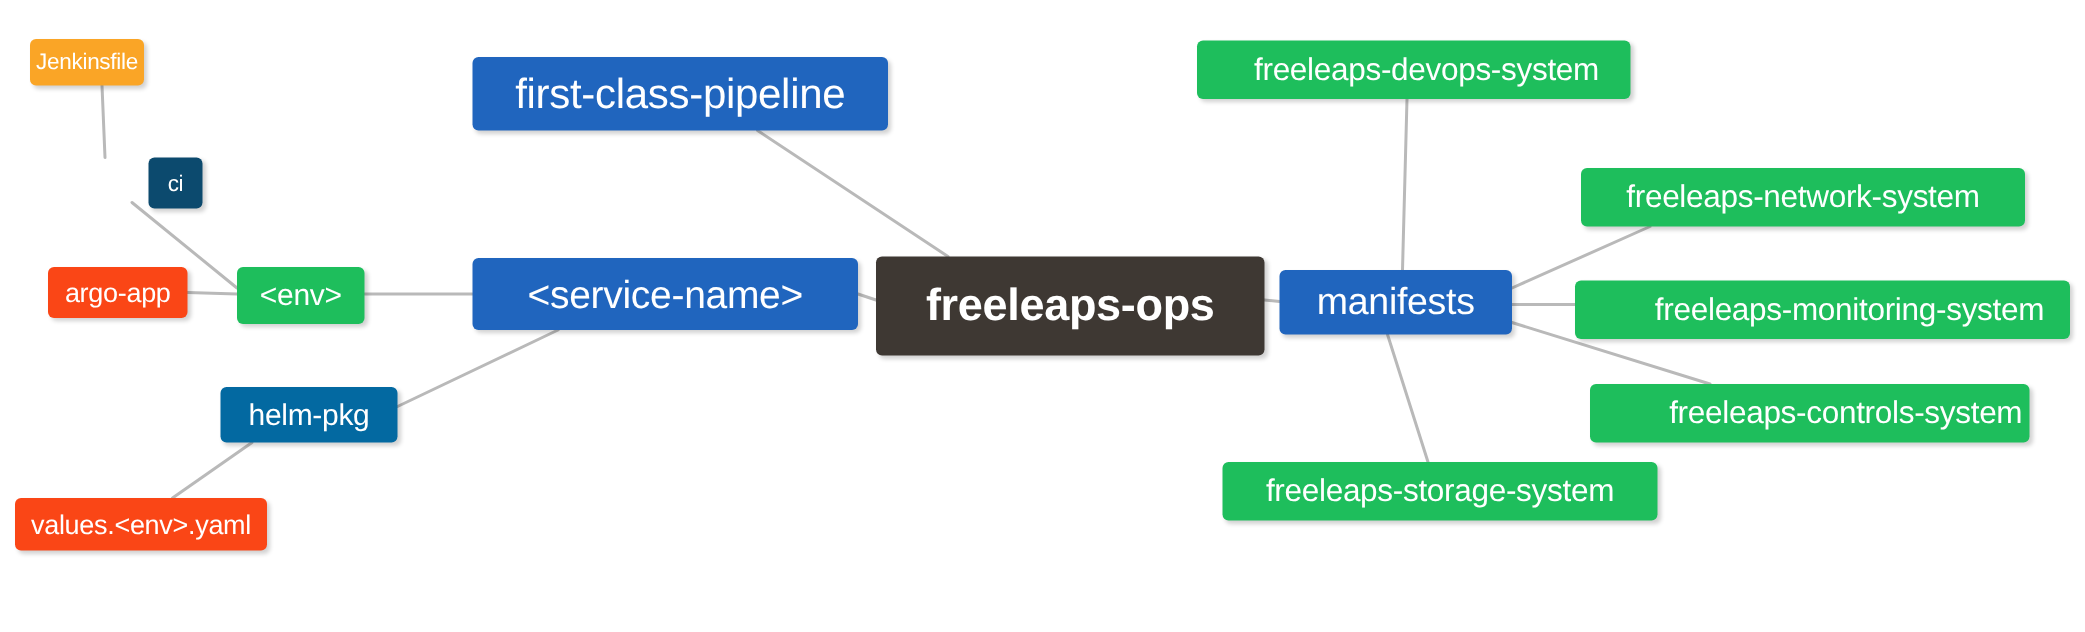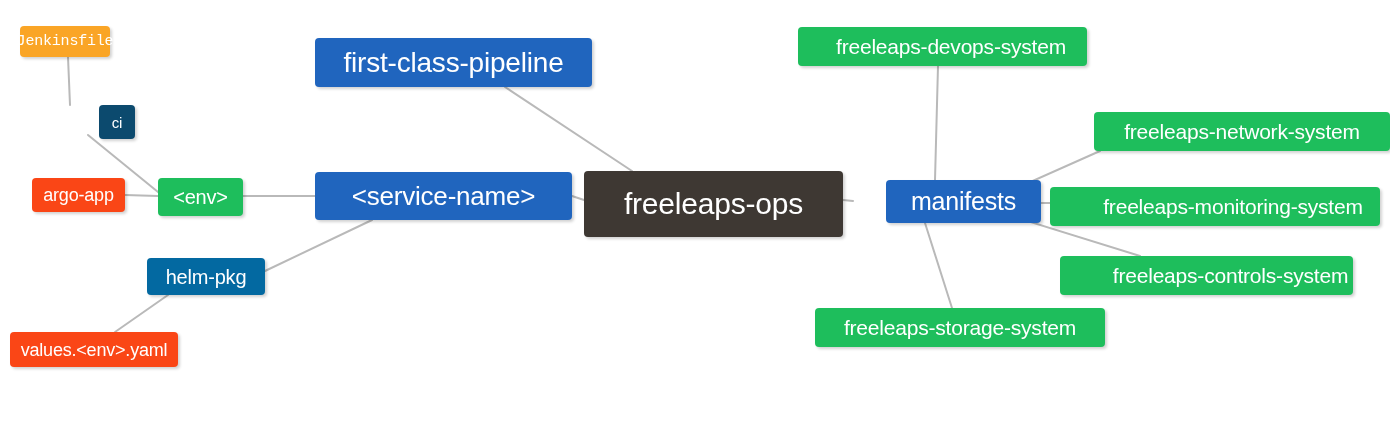--- a/index.html
+++ b/index.html
@@ -55,29 +55,29 @@
       <line x1="572" y1="196" x2="584" y2="200" stroke="#b9b9b9" stroke-width="2" stroke-linecap="round"></line>
       <line x1="505" y1="87" x2="632" y2="171" stroke="#b9b9b9" stroke-width="2" stroke-linecap="round"></line>
       <line x1="843" y1="200" x2="853" y2="201" stroke="#b9b9b9" stroke-width="2" stroke-linecap="round"></line>
       <line x1="935" y1="180" x2="938" y2="66" stroke="#b9b9b9" stroke-width="2" stroke-linecap="round"></line>
       <line x1="1008" y1="192" x2="1100" y2="151" stroke="#b9b9b9" stroke-width="2" stroke-linecap="round"></line>
       <line x1="1008" y1="203" x2="1050" y2="203" stroke="#b9b9b9" stroke-width="2" stroke-linecap="round"></line>
       <line x1="1008" y1="215" x2="1140" y2="256" stroke="#b9b9b9" stroke-width="2" stroke-linecap="round"></line>
       <line x1="925" y1="223" x2="952" y2="308" stroke="#b9b9b9" stroke-width="2" stroke-linecap="round"></line>
     </svg>
   <div id="node-layer">
-      <div class="node" style="left: 584px; top: 171px; width: 259px; height: 66px; background: rgb(62, 56, 51); font-size: 30px;">freeleaps-ops</div>
+      <div class="node" style="left: 584px; top: 171px; width: 259px; height: 66px; background: rgb(62, 56, 51); font-size: 30px; font-weight: bold;">freeleaps-ops</div>
       <div class="node" style="left: 315px; top: 172px; width: 257px; height: 48px; background: rgb(32, 101, 190); font-size: 26px;">&lt;service-name&gt;</div>
       <div class="node" style="left: 315px; top: 38px; width: 277px; height: 49px; background: rgb(32, 101, 190); font-size: 28px;">first-class-pipeline</div>
-      <div class="node" style="left: 853px; top: 180px; width: 155px; height: 43px; background: rgb(32, 101, 190); font-size: 25px; margin-left: 33px;">manifests</div>
+      <div class="node" style="left: 853px; top: 180px; width: 155px; height: 43px; background: rgb(32, 101, 190); font-size: 25px;">manifests</div>
       <div class="node" style="left: 158px; top: 178px; width: 85px; height: 38px; background: rgb(30, 190, 92); font-size: 20px;">&lt;env&gt;</div>
       <div class="node" style="left: 147px; top: 258px; width: 118px; height: 37px; background: #0369a1; font-size: 20px;">helm-pkg</div>
-      <div class="node" style="left: 20px; top: 26px; width: 90px; height: 31px; background: rgb(250, 165, 38); font-size: 15px; font-family: Liberation Mono, monospace;">Jenkinsfile</div>
+      <div class="node" style="left: 20px; top: 26px; width: 76px; height: 31px; background: rgb(250, 165, 38); font-size: 15px;">Jenkinsfile</div>
       <div class="node" style="left: 54px; top: 105px; width: 36px; height: 34px; background: #0c4a6e; font-size: 15px; margin-left: 45px;">ci</div>
       <div class="node" style="left: 32px; top: 178px; width: 93px; height: 34px; background: rgb(250, 70, 22); font-size: 18px; text-align: right;">argo-app</div>
       <div class="node" style="left: 10px; top: 332px; width: 168px; height: 35px; background: rgb(250, 70, 22); font-size: 18px;">values.&lt;env&gt;.yaml</div>
       <div class="node" style="left: 798px; top: 27px; width: 289px; height: 39px; background: rgb(30, 190, 92); font-size: 21px; padding-left: 17px;">freeleaps-devops-system</div>
-      <div class="node" style="left: 1054px; top: 112px; width: 296px; height: 39px; background: rgb(30, 190, 92); font-size: 21px; margin-left: 40px;">freeleaps-network-system</div>
+      <div class="node" style="left: 1054px; top: 112px; width: 296px; height: 39px; background: rgb(30, 190, 92); font-size: 21px;">freeleaps-network-system</div>
       <div class="node" style="left: 1050px; top: 187px; width: 330px; height: 39px; background: rgb(30, 190, 92); font-size: 21px; padding-left: 36px;">freeleaps-monitoring-system</div>
       <div class="node" style="left: 1060px; top: 256px; width: 293px; height: 39px; background: rgb(30, 190, 92); font-size: 21px; padding-left: 48px;">freeleaps-controls-system</div>
       <div class="node" style="left: 815px; top: 308px; width: 290px; height: 39px; background: rgb(30, 190, 92); font-size: 21px;">freeleaps-storage-system</div>
     </div>
 </div>
 
 </body></html>

